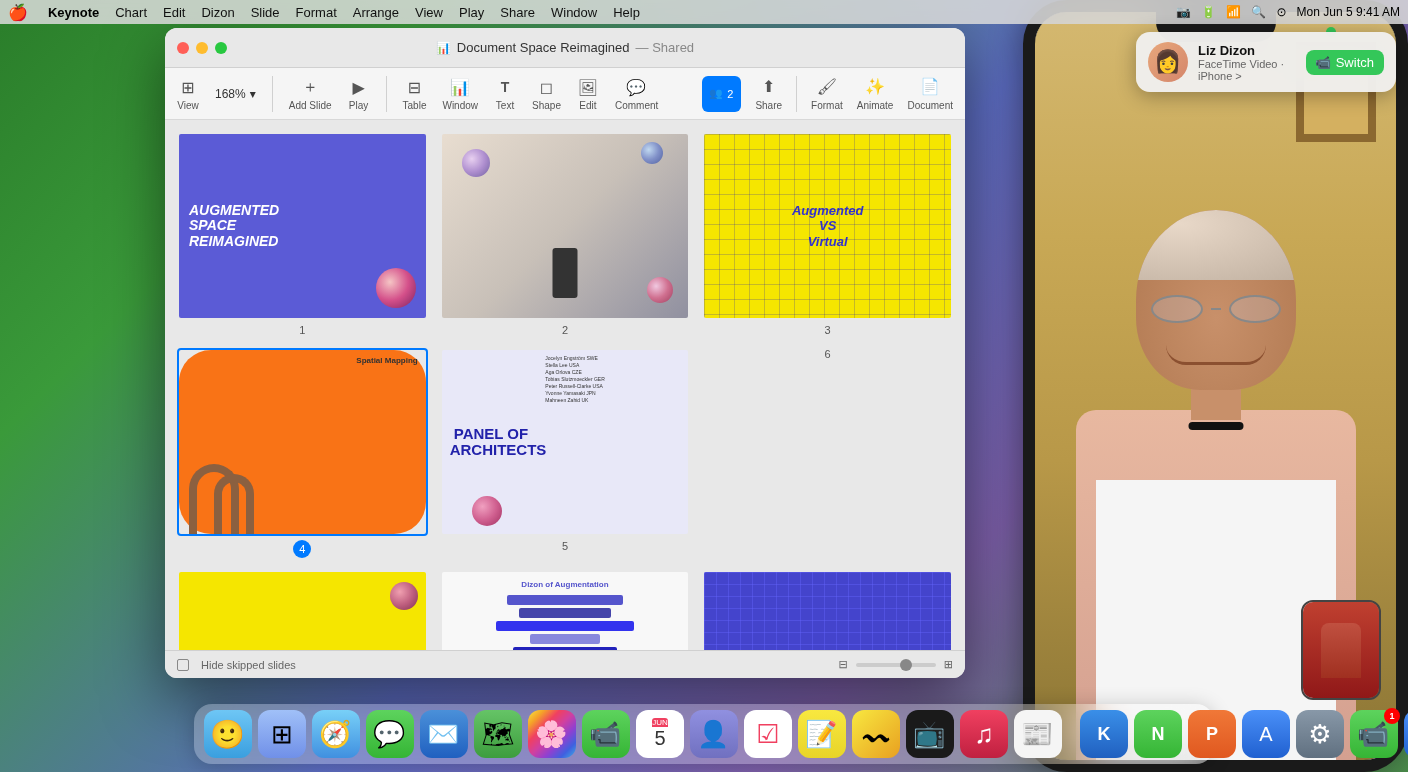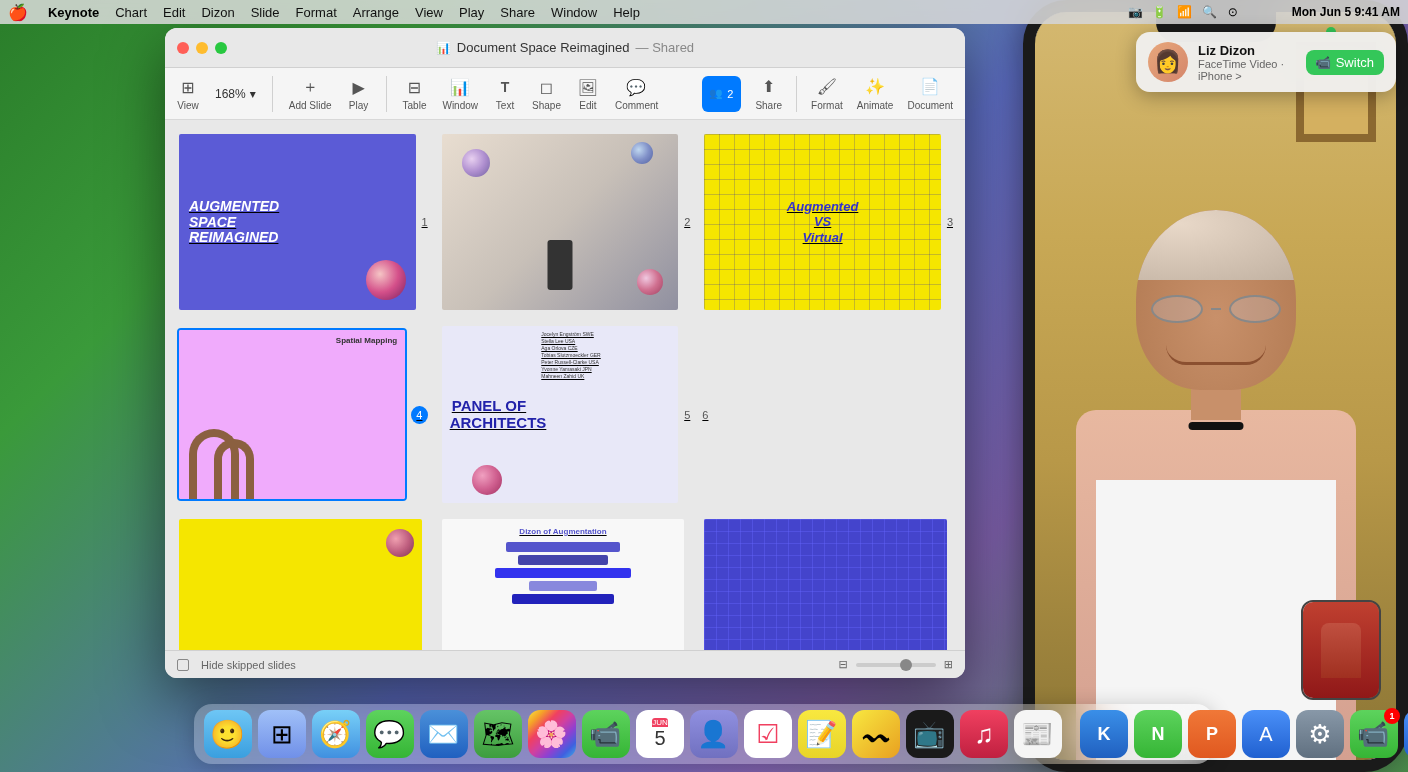--- a/index.html
+++ b/index.html
@@ -29,21 +29,21 @@
     .menu-bar-apple { font-size: 16px; margin-right: 4px; }
     .menu-bar-app { font-weight: 600; }
     .menu-bar-item { font-weight: 400; color: #111; cursor: pointer; }
     .menu-bar-right {
       margin-left: auto;
       display: flex;
       align-items: center;
       gap: 10px;
       font-size: 12px;
     }
-    .menu-bar-time { font-weight: 700; margin-left: 44px; }
+    .menu-bar-time { font-weight: 400; }
 
     
     .facetime-notification {
       position: absolute;
       top: 32px;
       right: 12px;
       width: 260px;
       background: rgba(240,240,240,0.95);
       backdrop-filter: blur(20px);
       border-radius: 14px;
@@ -202,24 +202,24 @@
       background: #e8e8e8;
       padding: 12px;
     }
     .slides-grid {
       display: grid;
       grid-template-columns: repeat(3, 1fr);
       gap: 12px;
     }
     .slide-item {
       display: flex;
+      flex-direction: column;
       align-items: center;
       gap: 4px;
       cursor: pointer;
-      text-decoration: underline;
     }
     .slide-thumb {
       width: 100%;
       aspect-ratio: 4/3;
       border-radius: 4px;
       overflow: hidden;
       border: 2px solid transparent;
       position: relative;
     }
     .slide-thumb.selected {
@@ -340,24 +340,25 @@
     .slide3-grid {
       position: absolute;
       top: 0; left: 0; right: 0; bottom: 0;
       background-image: linear-gradient(rgba(0,0,200,0.2) 1px, transparent 1px),
         linear-gradient(90deg, rgba(0,0,200,0.2) 1px, transparent 1px);
       background-size: 15px 15px;
     }
 
     
     .slide4 {
-      background: #f0abfc;
+      background: #f97316;
       width: 100%;
       height: 100%;
       position: relative;
+      border-radius: 32px;
     }
     .slide4-title {
       position: absolute;
       top: 6px;
       right: 8px;
       font-size: 8px;
       font-weight: 600;
       color: #333;
     }
     .slide4-arch {

